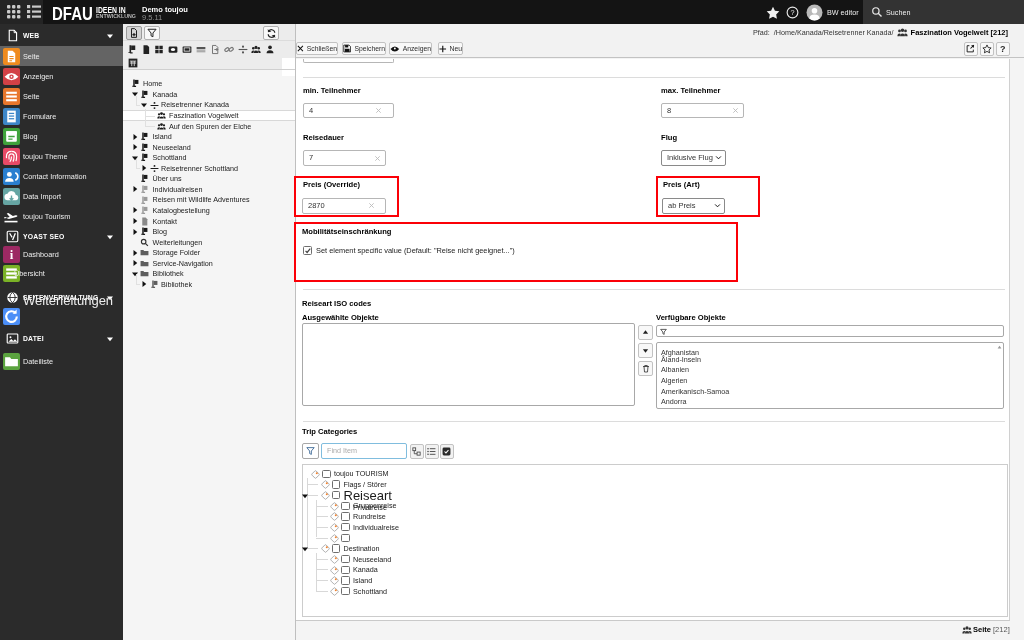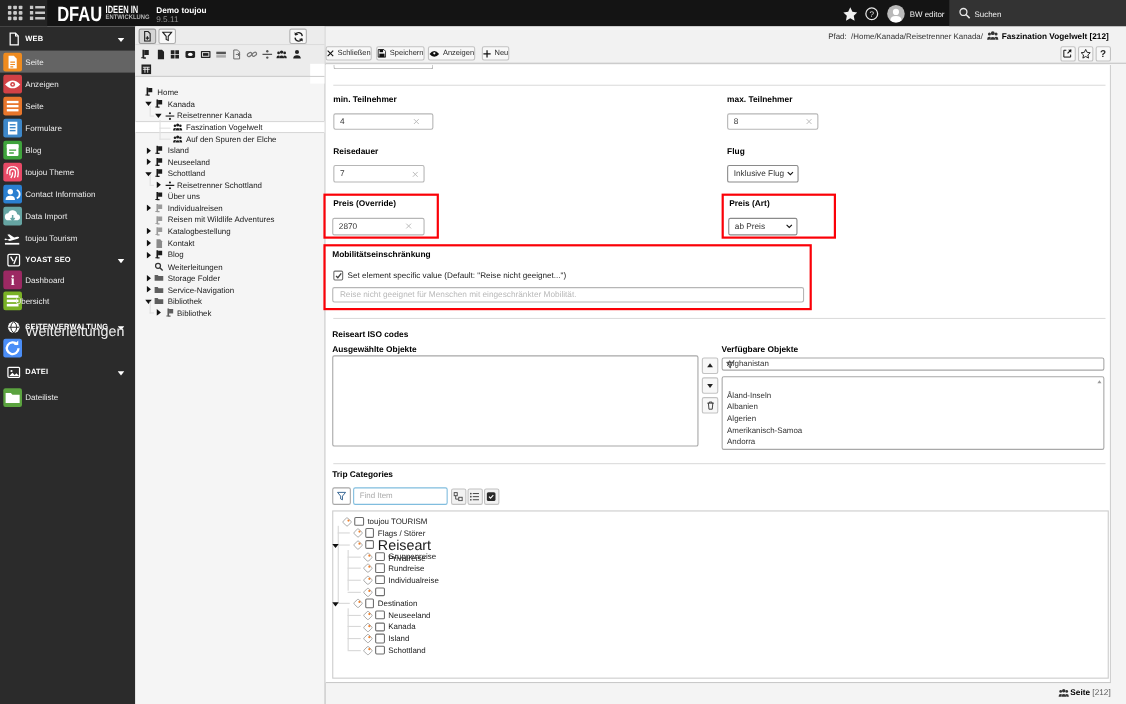--- a/index.html
+++ b/index.html
@@ -660,21 +660,20 @@
       </svg>
     </div>
 <div class="ab" style="left:294px;top:222px;width:444px;height:60px;border:2px solid #fb0007"></div>
 <div class="lbl" style="left:302px;top:226.5px">Mobilitätseinschränkung</div>
 <div class="ab" style="left:303px;top:245.5px;width:9px;height:9px;background:#fff;border:1px solid #6e6e6e;border-radius:1.5px">
       <svg width="7" height="7" viewBox="0 0 9 9" style="display:block">
         <path d="M2 5l2 2 4-5" stroke="#444" stroke-width="1.6" fill="none"></path>
       </svg>
     </div>
 <div class="ab" style="left:316px;top:245.5px;font-size:7.4px;color:#222;white-space:nowrap">Set element specific value (Default: "Reise nicht geeignet...")</div>
-<div class="inp" style="left:302px;top:260.5px;width:429px;height:14.5px;line-height:12.5px;padding-left:6px;color:#b9b9b9">Reise nicht geeignet für Menschen mit eingeschränkter Mobilität.</div>
 <div class="ab" style="left:303px;top:289px;width:702px;height:1px;background:#dcdcdc"></div>
 <div class="lbl" style="left:302px;top:298.5px">Reiseart ISO codes</div>
 <div class="lbl" style="left:302px;top:312.5px">Ausgewählte Objekte</div>
 <div class="lbl" style="left:656px;top:312.5px">Verfügbare Objekte</div>
 <div class="ab" style="left:302px;top:323px;width:333px;height:83px;background:#fff;border:1px solid #a8a8a8;border-radius:2px"></div>
 <div class="btn" style="left:638px;top:325px;width:15px;height:15px">
       <svg width="7" height="7" viewBox="0 0 16 16" style="">
         <path d="M8 3l6 8H2z" fill="#222"></path>
       </svg>
     </div>
@@ -688,21 +687,21 @@
         <path d="M2 4h12M5.5 4V2h5v2M4 4l1 11h6l1-11" fill="none" stroke="#222" stroke-width="1.5"></path>
       </svg>
     </div>
 <div class="ab" style="left:656px;top:325px;width:348px;height:12px;background:#fff;border:1px solid #a8a8a8;border-radius:2px"></div>
 <div class="ab" style="left:660px;top:327.5px">
       <svg width="7" height="8" viewBox="0 0 16 16" style="">
         <path d="M1.5 2h13L9.5 8v5.5l-3-1.8V8z" fill="none" stroke="#333" stroke-width="1.8"></path>
       </svg>
     </div>
 <div class="ab" style="left:656px;top:342px;width:348px;height:67px;background:#fff;border:1px solid #a8a8a8;border-radius:2px;overflow:hidden"></div>
-<div class="ab" style="left:661px;top:325px;font-size:7.2px;color:#333;height:10.6px;display:flex;align-items:center">Afghanistan</div>
+<div class="ab" style="left:661px;top:347px;font-size:7.2px;color:#333;height:10.6px;display:flex;align-items:center">Afghanistan</div>
 <div class="ab" style="left:661px;top:354.1px;font-size:7.2px;color:#333;height:10.6px;display:flex;align-items:center">Åland-Inseln</div>
 <div class="ab" style="left:661px;top:364.7px;font-size:7.2px;color:#333;height:10.6px;display:flex;align-items:center">Albanien</div>
 <div class="ab" style="left:661px;top:375.3px;font-size:7.2px;color:#333;height:10.6px;display:flex;align-items:center">Algerien</div>
 <div class="ab" style="left:661px;top:385.9px;font-size:7.2px;color:#333;height:10.6px;display:flex;align-items:center">Amerikanisch-Samoa</div>
 <div class="ab" style="left:661px;top:396.5px;font-size:7.2px;color:#333;height:10.6px;display:flex;align-items:center">Andorra</div>
 <div class="ab" style="left:997px;top:344.5px">
       <svg width="5" height="5" viewBox="0 0 16 16" style="">
         <path d="M8 2l6 9H2z" fill="#999"></path>
       </svg>
     </div>

